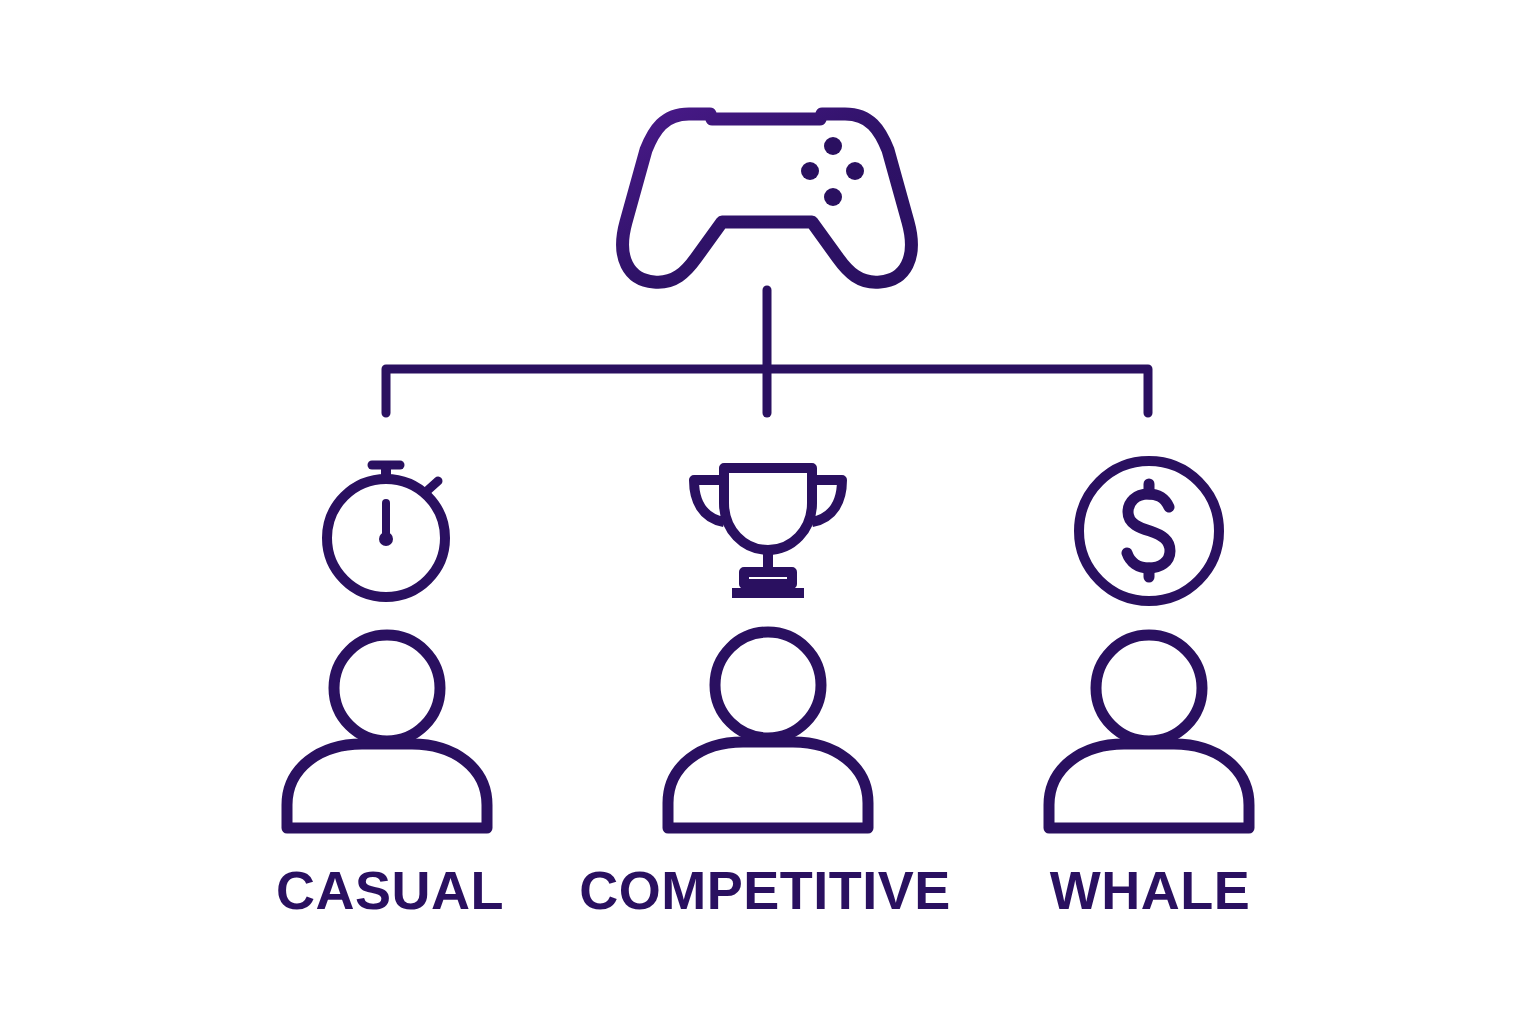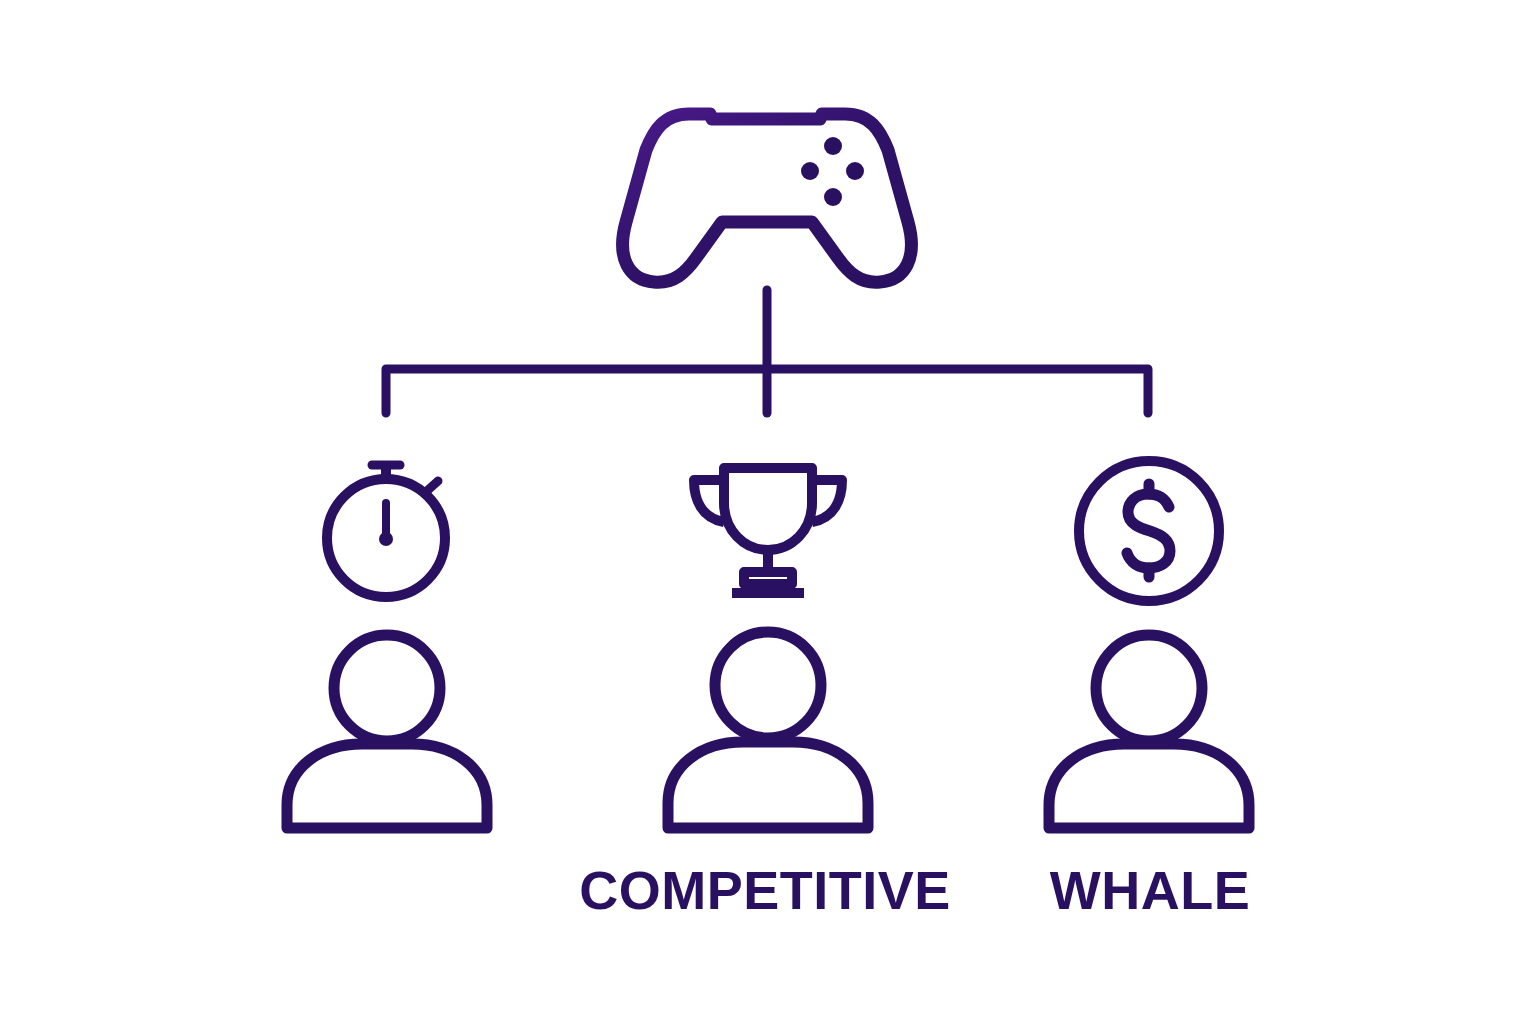--- a/index.html
+++ b/index.html
@@ -116,15 +116,16 @@
     <g fill="none" stroke="#2a1060" stroke-width="11" stroke-linejoin="round">
       <circle cx="768" cy="685" r="53"></circle>
       <path d="M 668 828 L 668 803 C 668 766, 701 742, 743 742 L 793 742 C 835 742, 868 766, 868 803 L 868 828 Z"></path>
     </g>
     <g fill="none" stroke="#2a1060" stroke-width="11" stroke-linejoin="round">
       <circle cx="1149" cy="688" r="53"></circle>
       <path d="M 1049 828 L 1049 805 C 1049 768, 1082 744, 1124 744 L 1174 744 C 1216 744, 1249 768, 1249 805 L 1249 828 Z"></path>
     </g>
   </svg>
 
+  <div id="label-casual" class="label">CASUAL</div>
   <div id="label-competitive" class="label">COMPETITIVE</div>
   <div id="label-whale" class="label">WHALE</div>
 </div>
 
 </body></html>

